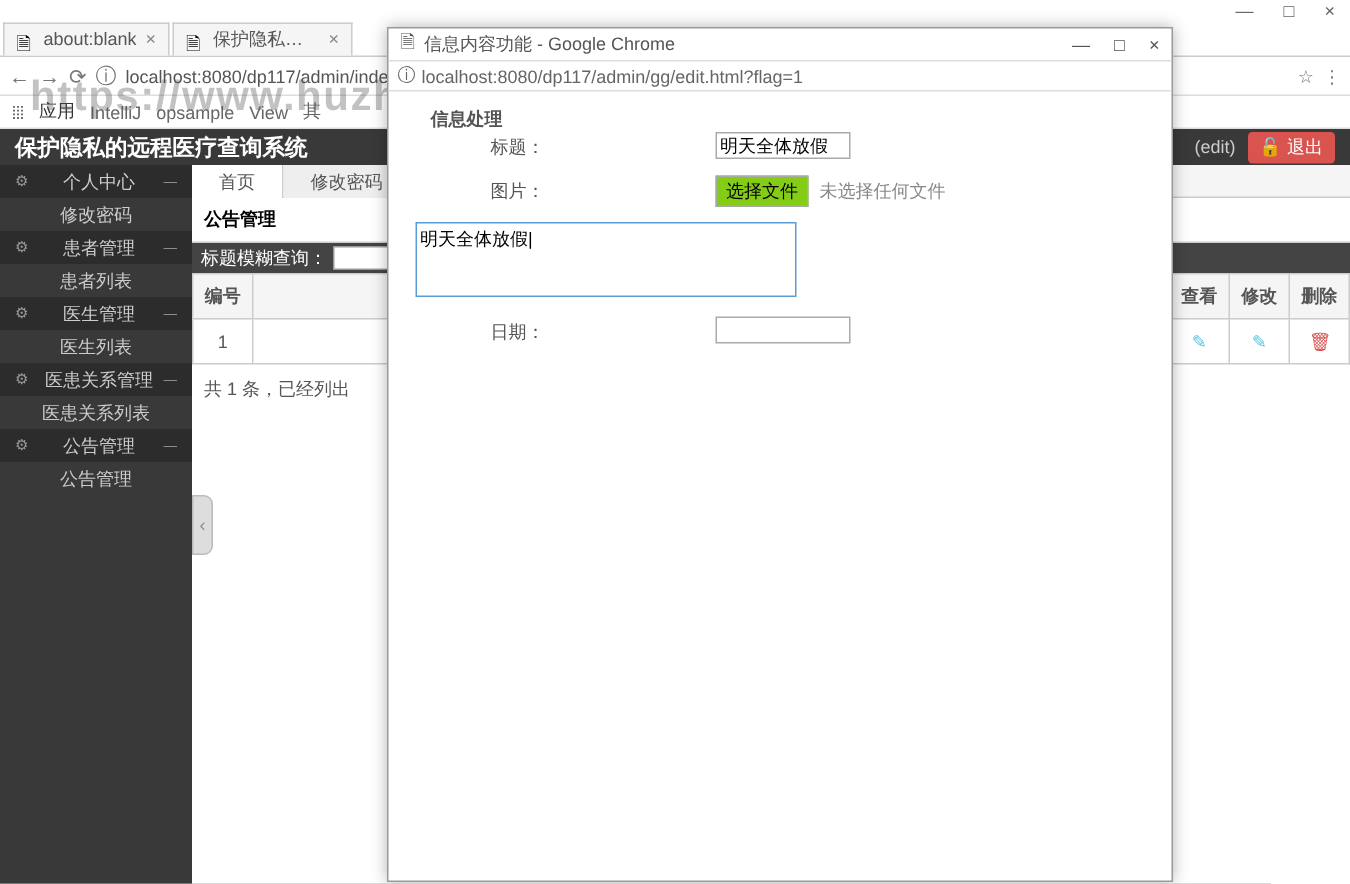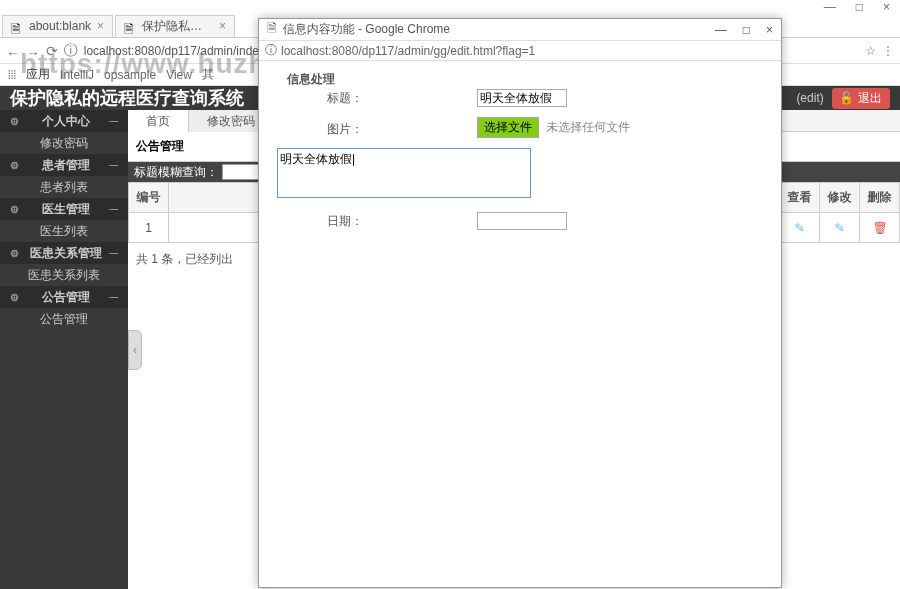--- a/index.html
+++ b/index.html
@@ -13,27 +13,27 @@
 .tab .label{overflow:hidden;white-space:nowrap;text-overflow:ellipsis;flex:1;color:#555}
 .tab .close{color:#888;cursor:pointer}
 .addr-bar{height:26px;display:flex;align-items:center;padding:0 6px;gap:6px;border-bottom:1px solid #ddd}
 .addr-bar .nav-icon{color:#777;font-size:14px}
 .addr-bar .url{flex:1;color:#555;overflow:hidden}
 .addr-bar .star{color:#777}
 .bookmarks{height:22px;display:flex;align-items:center;padding:0 8px;gap:10px;border-bottom:1px solid #ddd;color:#666}
 .bookmarks .apps{color:#333}
 .watermark{position:absolute;top:48px;left:20px;font-size:28px;font-weight:bold;color:rgba(80,80,80,0.35);letter-spacing:1px;z-index:5;pointer-events:none;font-family:Arial}
 .app-header{height:24px;background:#393939;display:flex;align-items:center;justify-content:space-between;padding:0 10px;color:#fff}
-.app-header .title{font-weight:bold;font-size:18px}
+.app-header .title{font-weight:bold;font-size:15px}
 .app-header .right{display:flex;align-items:center;gap:8px}
 .app-header .admin{color:#ccc}
 .logout-btn{background:#d9534f;color:#fff;padding:2px 8px;border-radius:3px;cursor:pointer}
 .main{display:flex;height:490px}
 .sidebar{width:128px;background:#393939;color:#ccc}
-.side-group{height:22px;display:flex;align-items:center;justify-content:space-between;padding:0 10px;background:#2c2c2c;cursor:pointer;font-weight:bold}
+.side-group{height:22px;display:flex;align-items:center;justify-content:space-between;padding:0 10px;background:#2c2c2c;cursor:pointer;font-weight:normal}
 .side-group::before{content:"⚙";margin-right:4px;color:#999;font-size:10px}
 .side-group .chev{color:#999;font-size:9px}
 .side-item{height:22px;display:flex;align-items:center;justify-content:center;cursor:pointer;color:#ccc}
 .content{flex:1;background:#fff;position:relative}
 .top-tabs{height:22px;background:#f5f5f5;border-bottom:1px solid #ccc;display:flex}
 .top-tab{padding:0 18px;height:22px;display:flex;align-items:center;border-right:1px solid #ccc;background:#eee;cursor:pointer;color:#555}
 .top-tab.active{background:#fff}
 .page-title{padding:6px 8px;font-weight:bold;border-bottom:1px solid #ccc}
 .search-row{height:20px;background:#444;color:#fff;display:flex;align-items:center;padding:0 6px;gap:4px}
 .search-row input{height:16px;width:70px;border:1px solid #999}
@@ -47,21 +47,21 @@
 .pager{padding:8px;color:#555}
 .handle{position:absolute;left:128px;top:330px;width:14px;height:40px;background:#ddd;border:1px solid #bbb;border-radius:0 6px 6px 0;display:flex;align-items:center;justify-content:center;color:#888;cursor:pointer}
 .popup{position:absolute;top:18px;left:258px;width:524px;height:570px;background:#fff;border:1px solid #999;box-shadow:0 0 10px rgba(0,0,0,0.3);z-index:10}
 .popup-title{height:22px;display:flex;align-items:center;justify-content:space-between;padding:0 8px;border-bottom:1px solid #ddd}
 .popup-title .left{display:flex;align-items:center;gap:6px;color:#555}
 .popup-title .ctrls{display:flex;gap:16px;color:#555}
 .popup-title .ctrls span{cursor:pointer}
 .popup-addr{height:20px;display:flex;align-items:center;padding:0 6px;gap:4px;border-bottom:1px solid #ddd;color:#666}
 .popup-body{padding:10px 18px}
 .section-title{font-weight:bold;color:#555;padding-left:10px}
-.form-row{display:flex;align-items:flex-end;margin-bottom:10px}
+.form-row{display:flex;align-items:flex-start;margin-bottom:10px}
 .form-row .lbl{width:200px;text-align:left;padding-left:50px;color:#555;padding-top:2px}
 .form-row .ctrl{flex:1}
 .form-row input[type=text]{width:90px;height:18px;border:1px solid #aaa;padding:0 2px}
 .file-btn{display:inline-block;border:1px solid #aaa;background:#84cc16;padding:1px 6px;cursor:pointer}
 .file-hint{color:#888;margin-left:4px}
 .form-row textarea{width:254px;height:50px;border:1px solid #5b9bd5;padding:2px;resize:none;outline:none}
 .date-input{width:100px;height:18px;border:1px solid #aaa}
 .btn-row{text-align:center;margin-top:30px}
 .btn-row button{border:1px solid #aaa;background:#f5f5f5;padding:2px 8px;margin:0 2px;cursor:pointer;border-radius:2px}
 </style>

